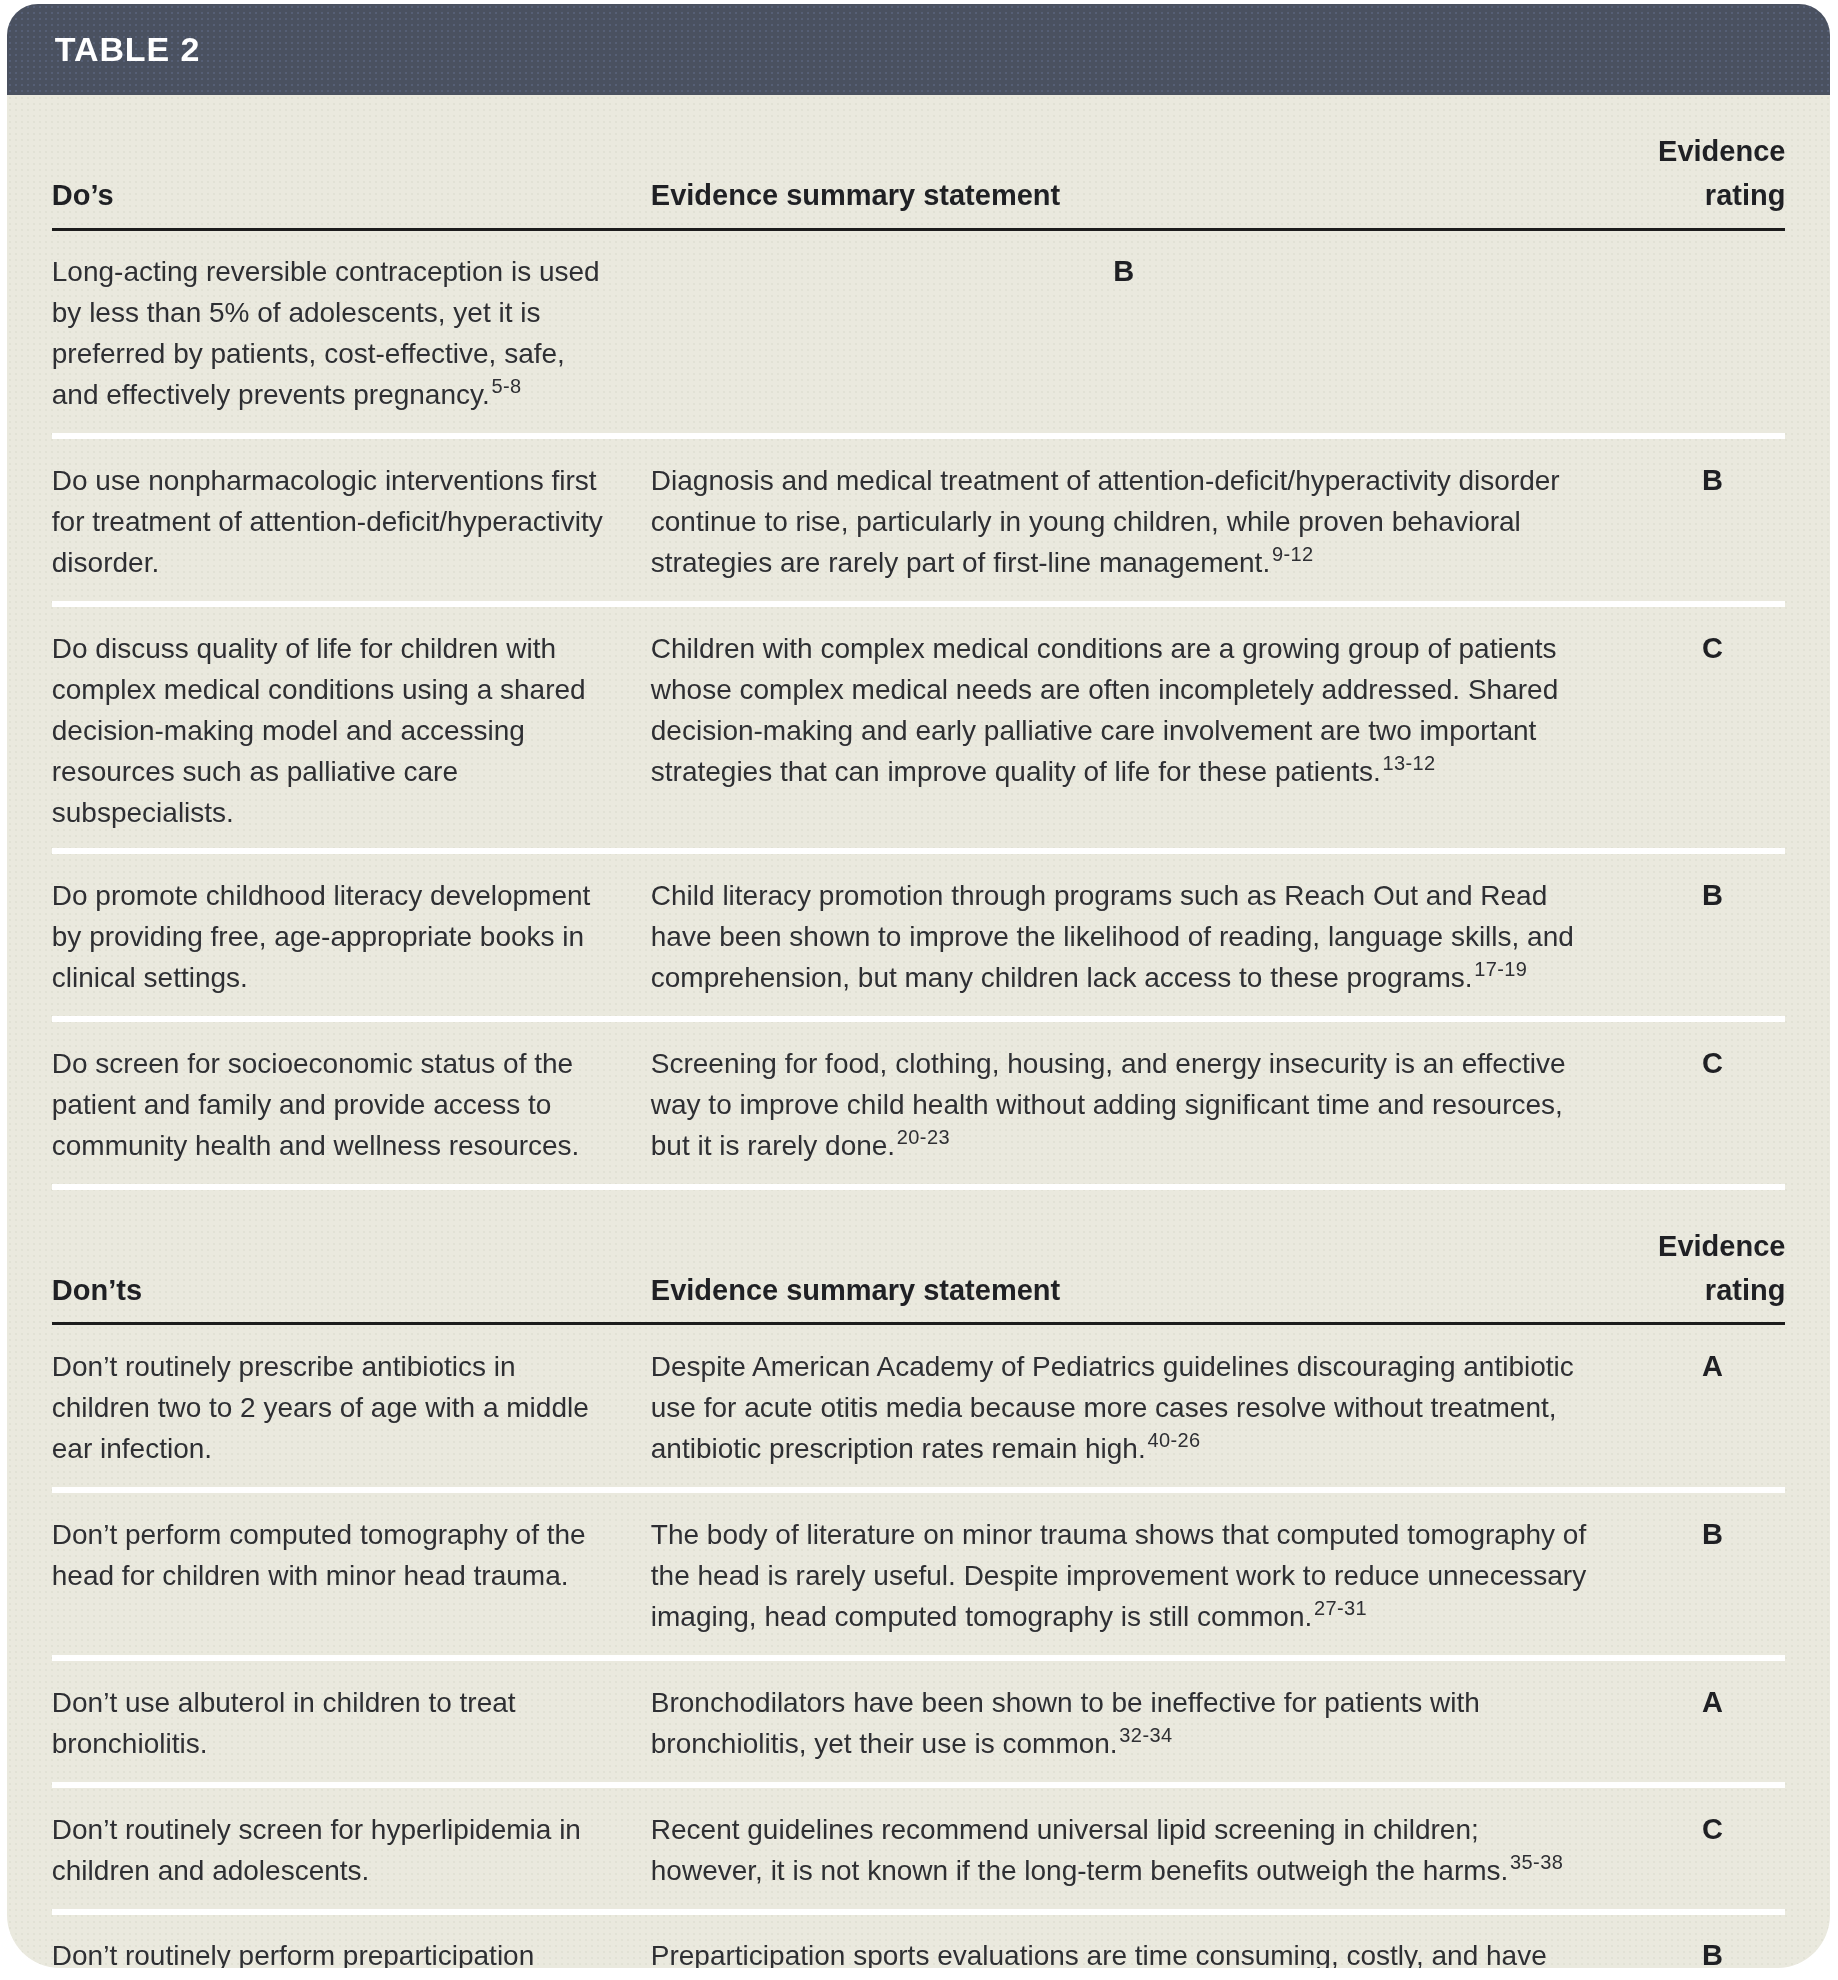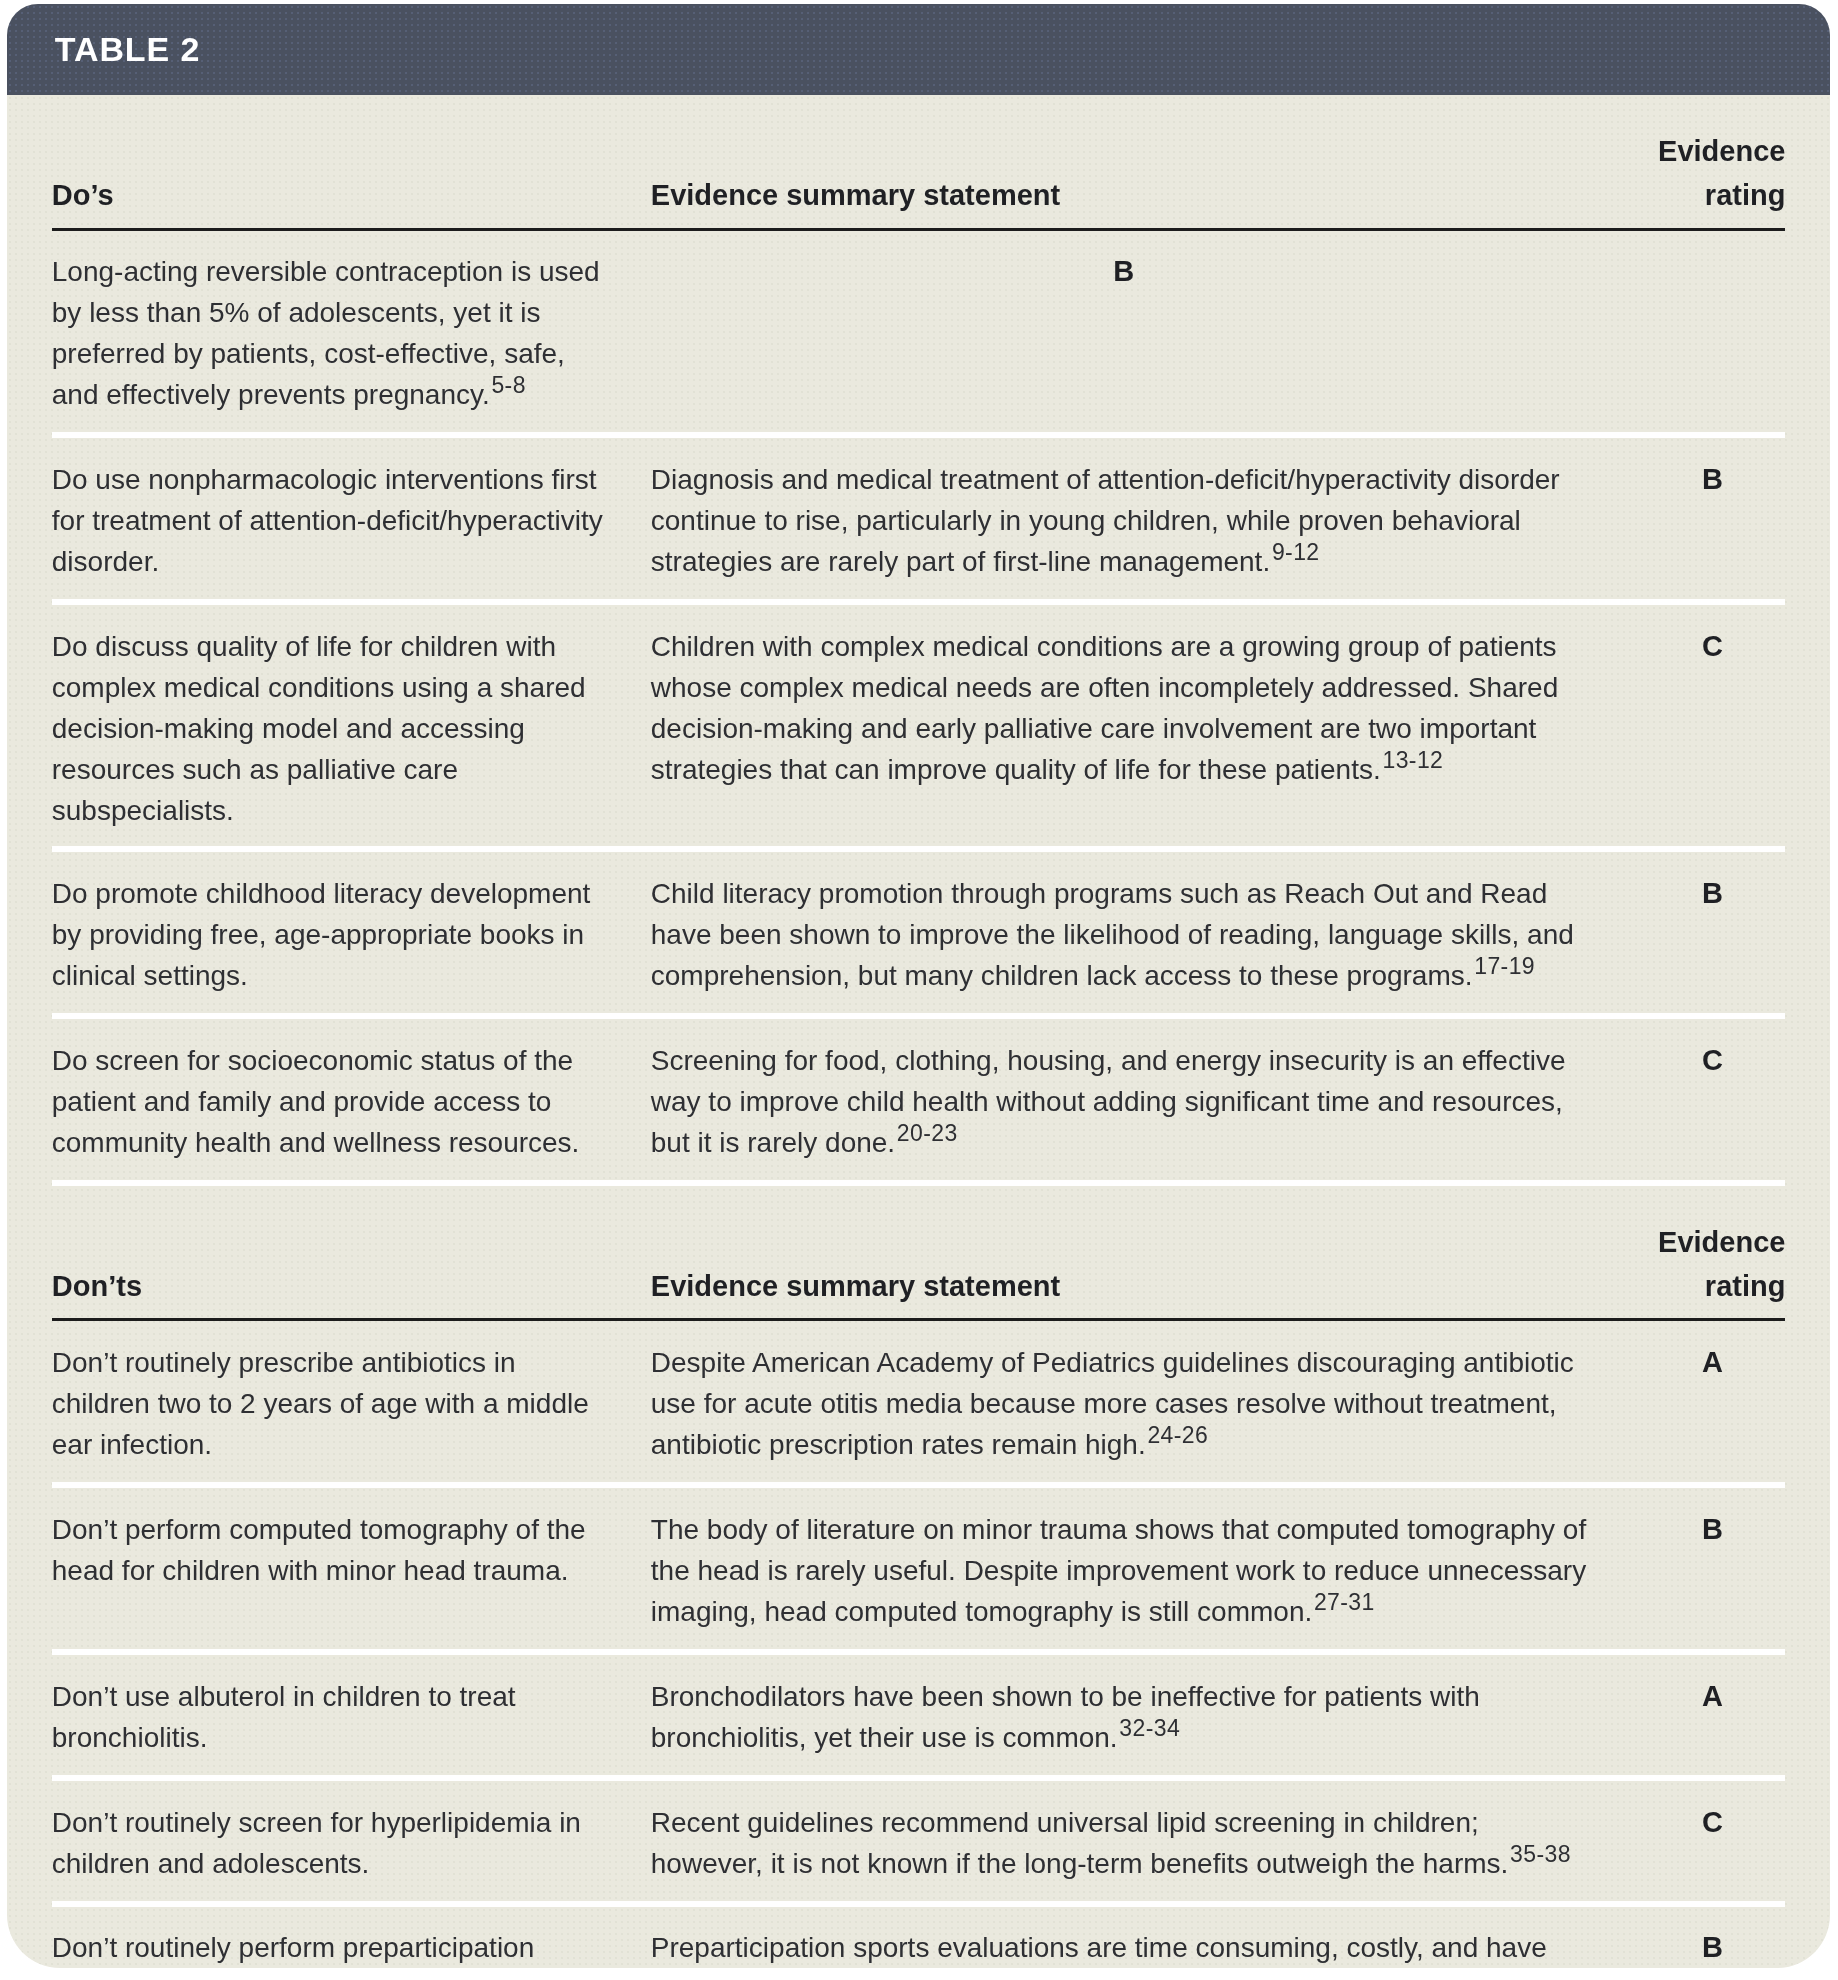--- a/index.html
+++ b/index.html
@@ -82,21 +82,21 @@
     line-height: 41px;
     color: #2e2f33;
   }
   .cell.rating {
     text-align: center;
     font-weight: bold;
     font-size: 29px;
     color: #1f2024;
   }
   .ref {
-    font-size: 23px;
+    font-size: 20px;
     position: relative;
     top: -11px;
     margin-left: 1.7px;
     letter-spacing: 0.4px;
   }
 </style>
 </head>
 <body>
 
 <div class="page">
@@ -146,21 +146,21 @@
       <div class="sec-head">
         <div class="h">Don’ts</div>
         <div class="h">Evidence summary statement</div>
         <div class="h rating-h">Evidence
 rating</div>
       </div>
 
       <div class="rows">
         <div class="row">
           <div class="cell">Don’t routinely prescribe antibiotics in children two to 2 years of age with a middle ear infection.</div>
-          <div class="cell"><span>Despite American Academy of Pediatrics guidelines discouraging antibiotic use for acute otitis media because more cases resolve without treatment, antibiotic prescription rates remain high.</span><span class="ref">24-26</span></div>
+          <div class="cell"><span>Despite American Academy of Pediatrics guidelines discouraging antibiotic use for acute otitis media because more cases resolve without treatment, antibiotic prescription rates remain high.</span><span class="ref">40-26</span></div>
           <div class="cell rating">A</div>
         </div>
         <div class="row">
           <div class="cell">Don’t perform computed tomography of the head for children with minor head trauma.</div>
           <div class="cell"><span>The body of literature on minor trauma shows that computed tomography of the head is rarely useful. Despite improvement work to reduce unnecessary imaging, head computed tomography is still common.</span><span class="ref">27-31</span></div>
           <div class="cell rating">B</div>
         </div>
         <div class="row">
           <div class="cell">Don’t use albuterol in children to treat bronchiolitis.</div>
           <div class="cell"><span>Bronchodilators have been shown to be ineffective for patients with bronchiolitis, yet their use is common.</span><span class="ref">32-34</span></div>

